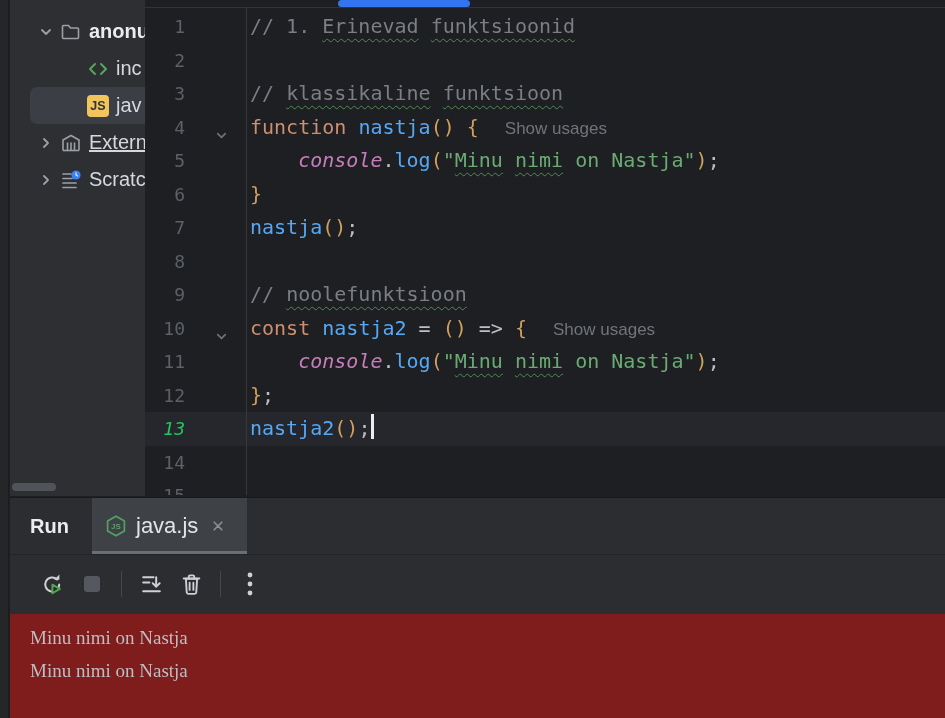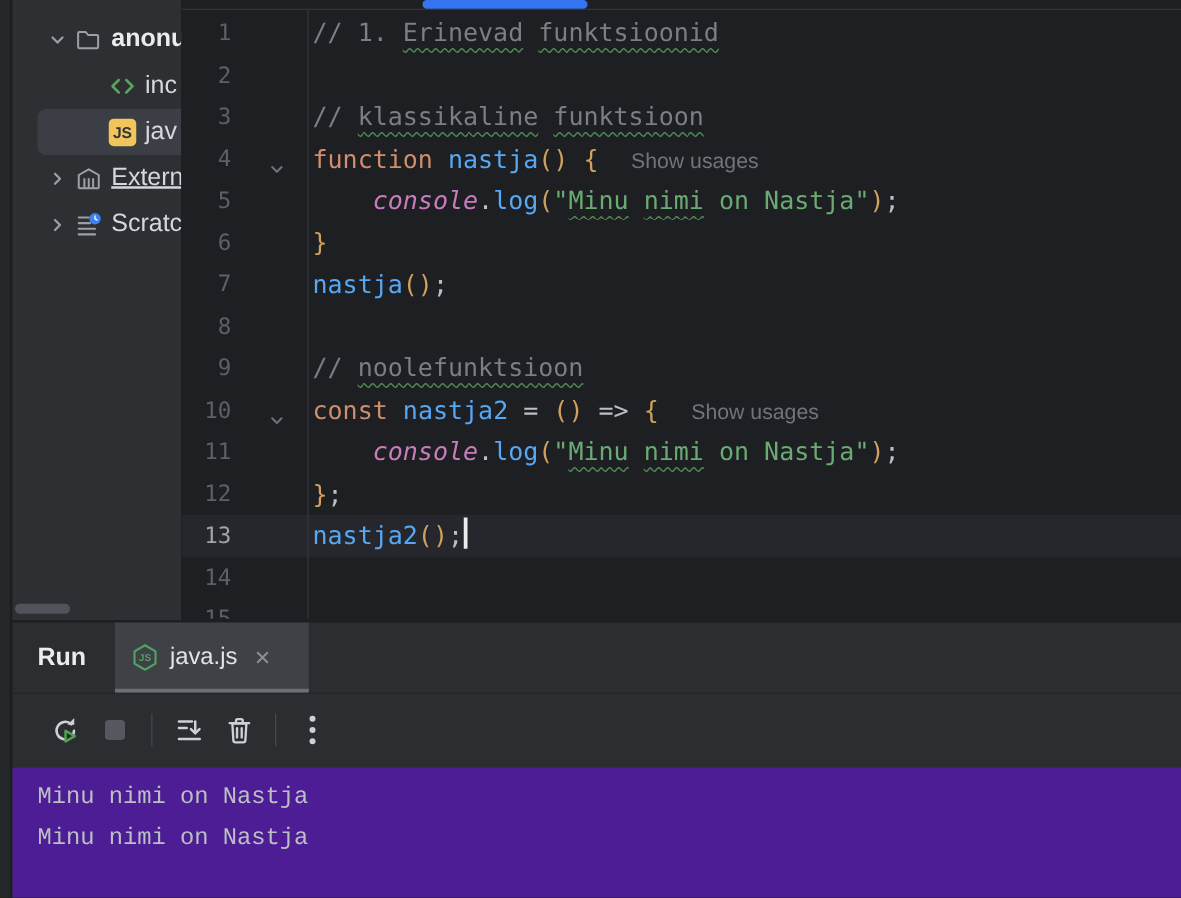--- a/index.html
+++ b/index.html
@@ -38,21 +38,21 @@
   .tabind { position:absolute; left:193px; top:0; width:132px; height:7px;
     background:#3574f0; border-radius:4px; }
   .ebody { position:relative; height:487px; overflow:hidden; padding-top:2px;
     font-family:"DejaVu Sans Mono", monospace; font-size:20px; line-height:33.5px; }
   .gsep { position:absolute; left:101px; top:0; bottom:0; width:1px;
     background:#35373b; z-index:3; }
   .eline { display:flex; height:33.5px; }
   .eline.active { background:#25272c; }
   .lnum { width:40px; flex:none; text-align:right; color:#5c6067;
     font-size:18px; user-select:none; }
-  .eline.active .lnum { color:#a3a3a3; }
+  .eline.active .lnum { color:#22c55e;font-style:italic; }
   .lfold { width:61px; flex:none; position:relative; }
   .fchev { position:absolute; left:29px; top:9px; }
   .lcode { padding-left:4px; white-space:pre; flex:1; color:#bcbec4; }
   .tok.cm { color:#7a7e85; }
   .tok.kw { color:#cf8e6d; }
   .tok.fn { color:#56a8f5; }
   .tok.br { color:#cfa05e; }
   .tok.pl { color:#bcbec4; }
   .tok.st { color:#6aab73; }
   .tok.gl { color:#c77dbb; font-style:italic; }
@@ -68,30 +68,30 @@
   .runpanel { position:absolute; left:10px; top:497px; right:0; bottom:0;
     background:#2b2d30; border-top:1px solid #191a1c; }
   .runhdr { position:relative; height:56px; display:flex; align-items:center; }
   .runtitle { margin-left:20px; font-size:20px; font-weight:bold; color:#eaecef; }
   .runtab { position:absolute; left:82px; top:0; width:155px; height:56px;
     background:#3e4146; display:flex; align-items:center; padding:0 12px;
     cursor:pointer; }
   .runtab:after { content:""; position:absolute; left:0; right:0; bottom:0;
     height:3px; background:#6a6e75; }
   .nicon { margin-right:8px; display:flex; }
-  .tlabel { font-size:19px; color:#e2e4e8; }
+  .tlabel { font-size:22px; color:#e2e4e8; }
   .tclose { margin-left:12px; display:flex; cursor:pointer; }
   .runtools { height:59px; border-top:1px solid #222428; display:flex;
     align-items:center; padding-left:22px; }
   .tbtn { width:40px; height:40px; border-radius:6px; display:flex;
     align-items:center; justify-content:center; cursor:pointer; }
   .tsep { width:1px; height:26px; background:#45474c; margin:0 9px; }
   .console { position:absolute; left:0; right:0; top:116px; bottom:0;
-    background:#4c1d95; padding:7px 0 0 20px;
-    font-family:Liberation Mono, monospace; font-size:19px;
+    background:#7f1d1d; padding:7px 0 0 20px;
+    font-family:Liberation Serif, serif; font-size:19px;
     line-height:33px; color:#bcbec4; }
 </style>
 </head>
 <body>
 
 <div id="app">
   <div class="stripe"></div>
 
   <div class="project" id="project-tree">
       <div class="trow bold" style="padding-left: 28px;">

